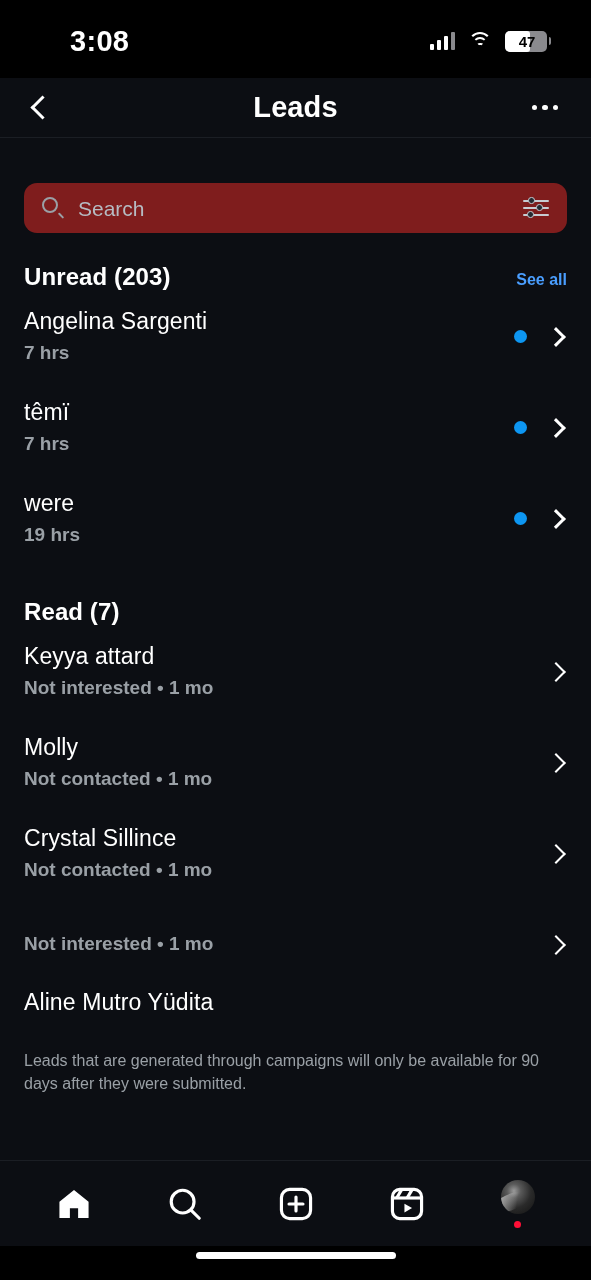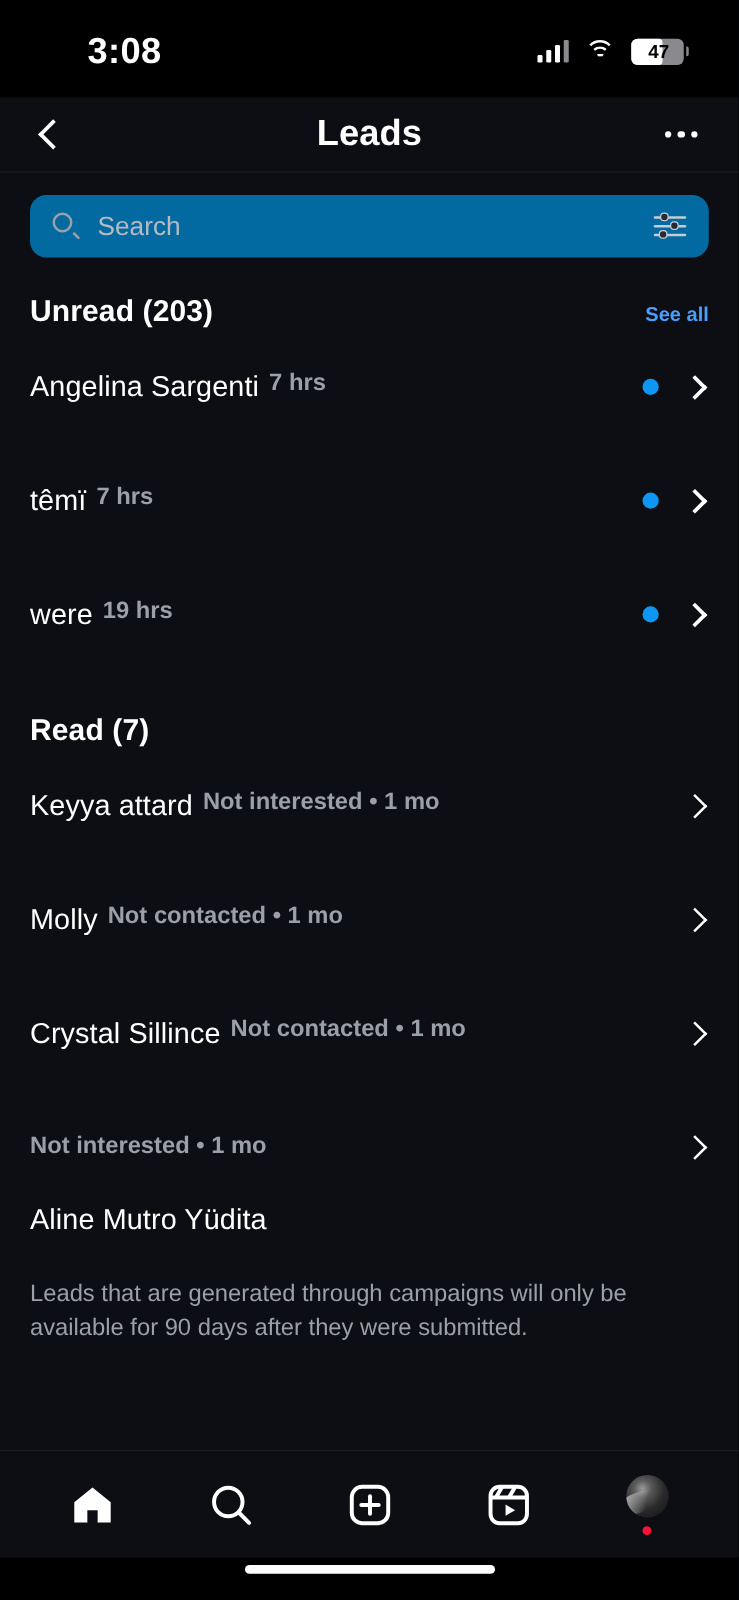--- a/index.html
+++ b/index.html
@@ -36,21 +36,21 @@
   .header { height:60px; flex:0 0 60px; display:flex; align-items:center; justify-content:space-between; padding:0 24px; border-bottom:1px solid #1b1e24; position:relative; }
   .back-btn { width:44px; height:44px; display:flex; align-items:center; justify-content:center; margin-left:-6px; }
   .hdr-title { position:absolute; left:0; right:0; text-align:center; font-size:29px; font-weight:700; color:#ffffff; pointer-events:none; letter-spacing:0.1px; }
   .more-btn { width:44px; height:44px; display:flex; align-items:center; justify-content:center; gap:5px; z-index:2; }
   .more-btn i { width:5.5px; height:5.5px; border-radius:50%; background:#ffffff; display:block; }
 
   
   .body { flex:1 1 auto; overflow:hidden; position:relative; }
 
   .search-wrap { padding:18px 24px 0; }
-  .searchbar { height:50px; background:#0369a1; border-radius:13px; display:flex; align-items:center; padding:0 18px; }
+  .searchbar { height:50px; background:#7f1d1d; border-radius:13px; display:flex; align-items:center; padding:0 18px;margin-top:27px; }
   .s-icon { width:22px; height:22px; position:relative; flex:0 0 22px; margin-right:14px; }
   .s-icon .ring { position:absolute; width:16px; height:16px; border:2.2px solid #9aa0a6; border-radius:50%; top:0; left:0; }
   .s-icon .hdl { position:absolute; width:2.2px; height:7px; background:#9aa0a6; border-radius:2px; transform:rotate(-45deg); right:2px; bottom:0px; }
   .s-input { flex:1; font-size:21px; color:#b6bbc2; line-height:1; }
   .filter-icon { width:26px; height:22px; position:relative; flex:0 0 26px; }
   .filter-icon .ln { position:absolute; left:0; right:0; height:1.8px; background:#c7ccd2; border-radius:2px; }
   .filter-icon .ln.l1 { top:3px; }
   .filter-icon .ln.l2 { top:10px; }
   .filter-icon .ln.l3 { top:17px; }
   .filter-icon .kn { position:absolute; width:6.5px; height:6.5px; border:1.8px solid #c7ccd2; border-radius:50%; background:#262a31; }
@@ -58,32 +58,32 @@
   .filter-icon .kn.k2 { top:7.2px; left:13px; }
   .filter-icon .kn.k3 { top:14.2px; left:4px; }
 
   .sec-head { display:flex; align-items:baseline; justify-content:space-between; padding:30px 24px 0; }
   .sec-title { font-size:24px; font-weight:700; color:#ffffff; letter-spacing:0.1px;text-align:right; }
   .see-all { font-size:16px; font-weight:600; color:#4a9eff; }
 
   .lead-list { padding:0 24px; }
   .lead-row { display:flex; align-items:center; justify-content:space-between; min-height:91px; }
   .lead-row.read { min-height:91px; }
-  .lead-text { display:flex; flex-direction:row; gap:8px; }
+  .lead-text { display:flex; flex-direction:column; gap:8px; }
   .lead-name { font-size:23px; color:#ffffff; line-height:1.1; letter-spacing:0.1px; }
   .lead-sub { font-size:19px; color:#9aa0a6; line-height:1.1;font-weight:bold; }
   .lead-right { display:flex; align-items:center; gap:22px; padding-right:4px; }
   .dot { width:13px; height:13px; border-radius:50%; background:#0d96f2; display:block; }
   .chev { width:14px; height:14px; border-right:3px solid #ffffff; border-top:3px solid #ffffff; transform:rotate(45deg); display:block; }
   .chev.thin { border-width:2.6px; }
 
   .clip-row { height:34px; overflow:hidden; padding:0 24px; }
   .clip-row .lead-name { font-size:23px; }
 
-  .footnote { padding:26px 24px 0; font-size:19px; line-height:1.42; color:#9aa0a6; }
+  .footnote { padding:26px 24px 0; font-size:16px; line-height:1.42; color:#9aa0a6; }
 
   
   .tabbar { flex:0 0 86px; height:86px; border-top:1px solid #1b1e24; display:flex; align-items:center; justify-content:space-around; padding:0 18px; }
   .tab { width:60px; height:60px; display:flex; align-items:center; justify-content:center; position:relative; }
   .avatar-wrap { position:relative; width:42px; height:48px; display:flex; flex-direction:column; align-items:center; }
   .avatar { width:34px; height:34px; border-radius:50%; overflow:hidden; background:radial-gradient(circle at 38% 32%, #9a9a9a 0%, #5a5a5a 22%, #2a2a2a 55%, #111 100%); position:relative; }
   .avatar::after { content:""; position:absolute; left:-4px; top:14px; width:28px; height:16px; background:linear-gradient(120deg, rgba(230,230,230,.85), rgba(120,120,120,0) 70%); transform:rotate(-22deg); border-radius:40%; }
   .reddot { width:7px; height:7px; border-radius:50%; background:#ff0f37; margin-top:7px; }
 
   .homebar { height:34px; flex:0 0 34px; display:flex; align-items:flex-start; justify-content:center; background:#000000; }

